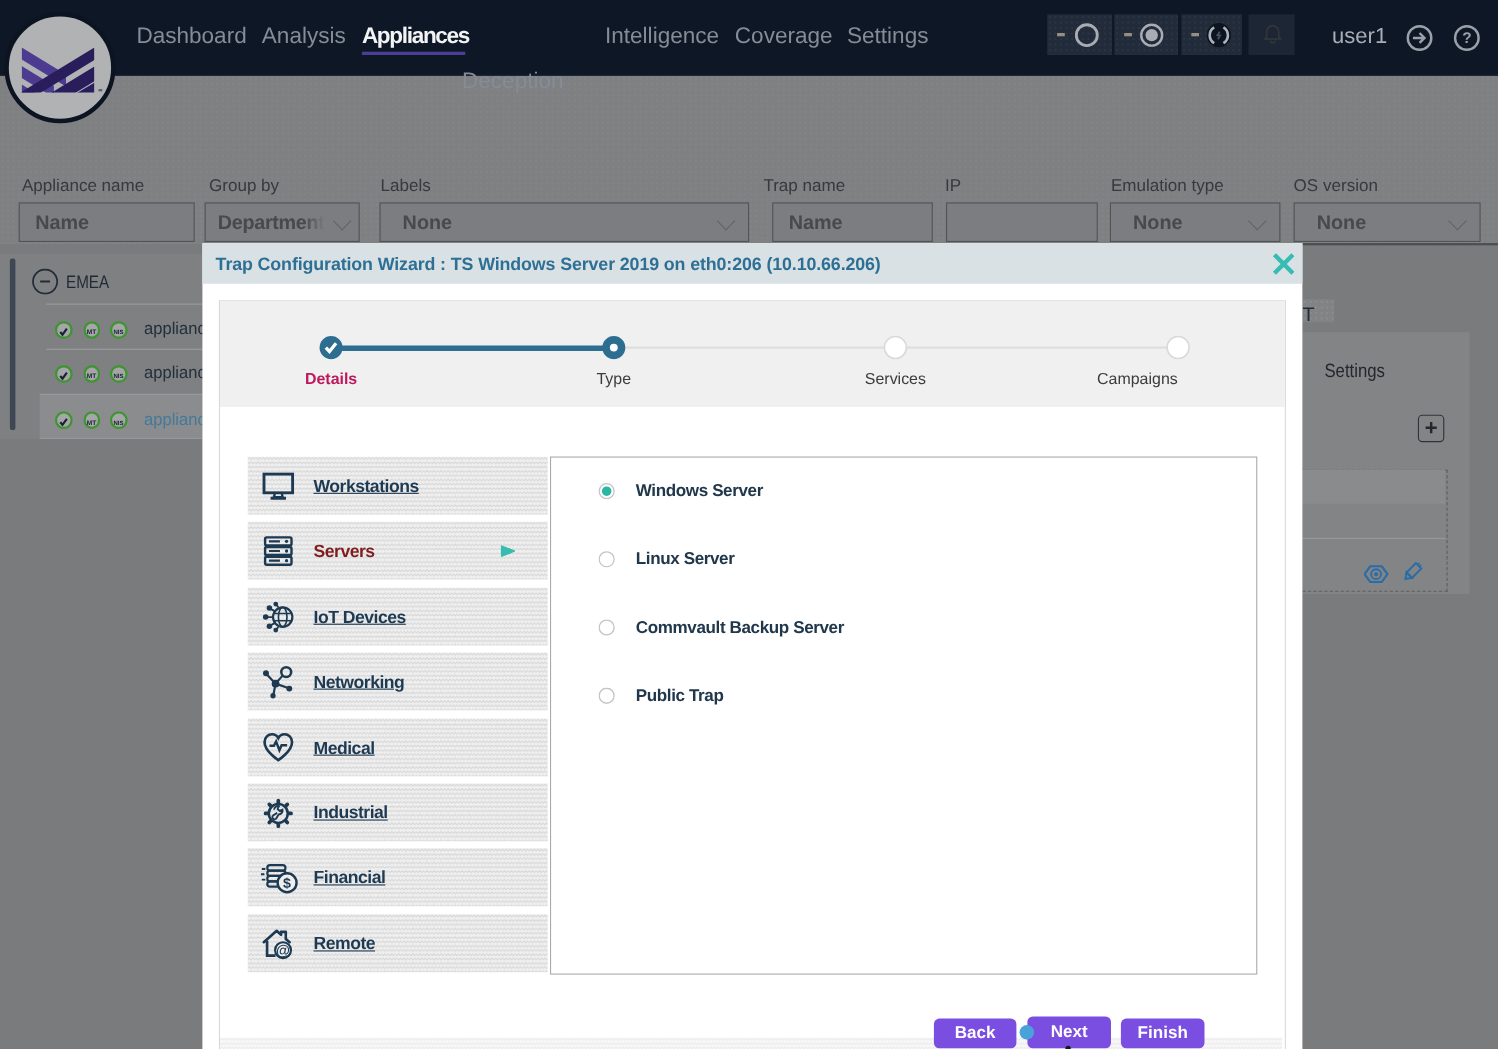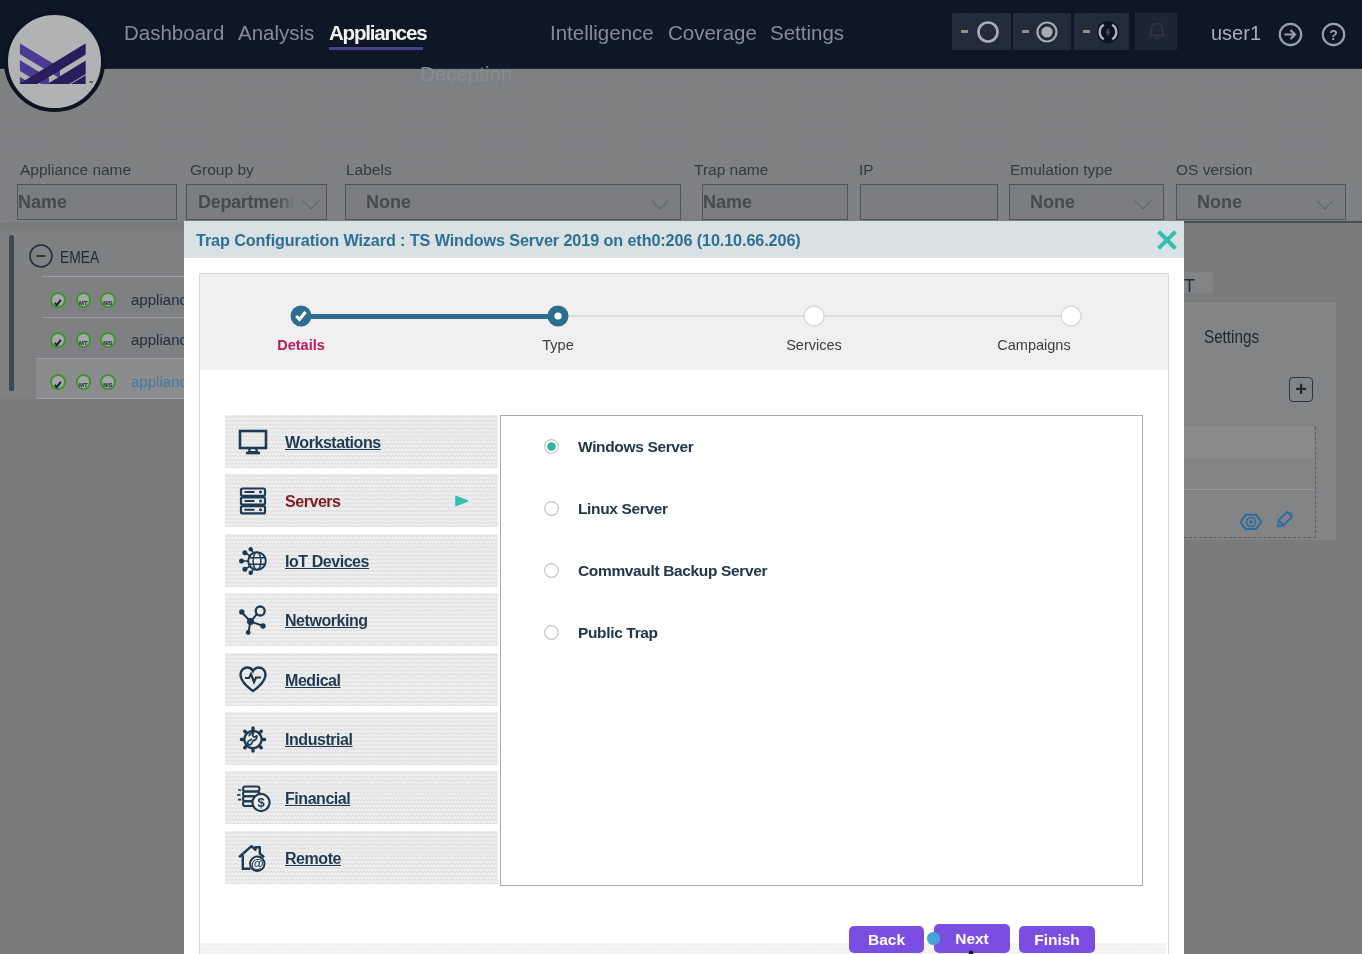--- a/index.html
+++ b/index.html
@@ -14,21 +14,21 @@
   .togglebox{top:13px;height:37px;background:#212b3a;background-image:radial-gradient(#2c3545 0.9px, transparent 1px);background-size:5px 5px;}
   .tgdash{position:absolute;left:9px;top:17px;width:7px;height:2.5px;background:#968e82;}
   #user1{top:0;height:69px;line-height:67px;font-size:20px;color:#a9aeb6;}
   
   #logo{left:4px;top:11px;width:93px;height:93px;border-radius:50%;
         background:#b0b2b4;border:4px solid #0c1422;overflow:hidden;}
   
   .flabel{top:161px;font-size:15.5px;color:#36393d;}
   .fbox{top:184px;height:34px;border:1px solid #515457;background:#7b7d80;
         font-size:18px;font-weight:bold;color:#46494d;line-height:34px;}
-  .fbox .ph{margin-left:0;}
+  .fbox .ph{margin-left:14px;}
   .chev{position:absolute;right:14px;top:10px;width:11px;height:11px;
         border-right:1.8px solid #606468;border-bottom:1.8px solid #606468;
         transform:rotate(45deg);}
   
   .divider{height:1px;background:#9b9da0;left:42px;width:142px;}
   .badge{width:11.5px;height:11.5px;border-radius:50%;border:2px solid #3e9530;
          background:#a4a6a8;text-align:center;}
   .badge .g{font-weight:bold;color:#18242e;}
   .treetxt{font-size:15.5px;color:#232f3b;white-space:nowrap;overflow:hidden;width:56px;transform:scaleX(0.97);transform-origin:0 0;}
   

